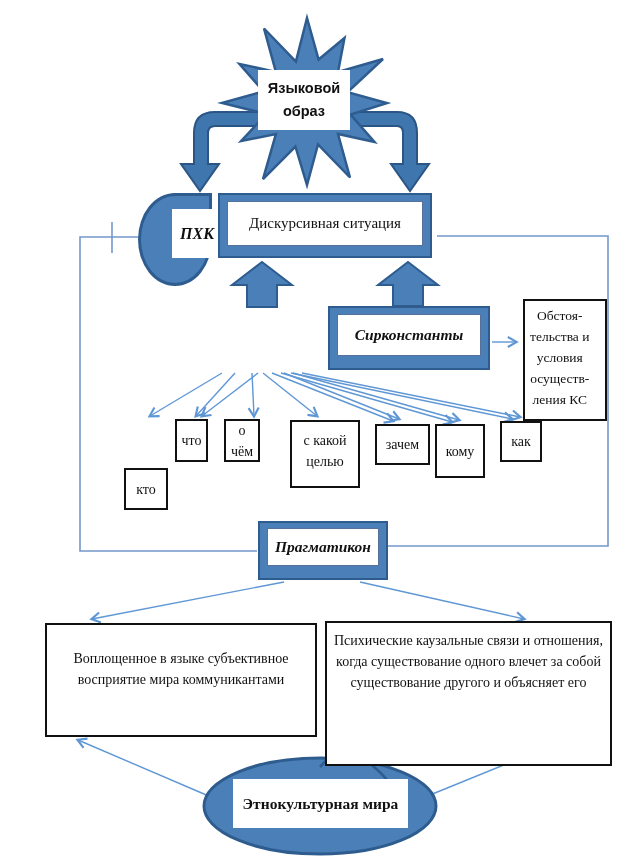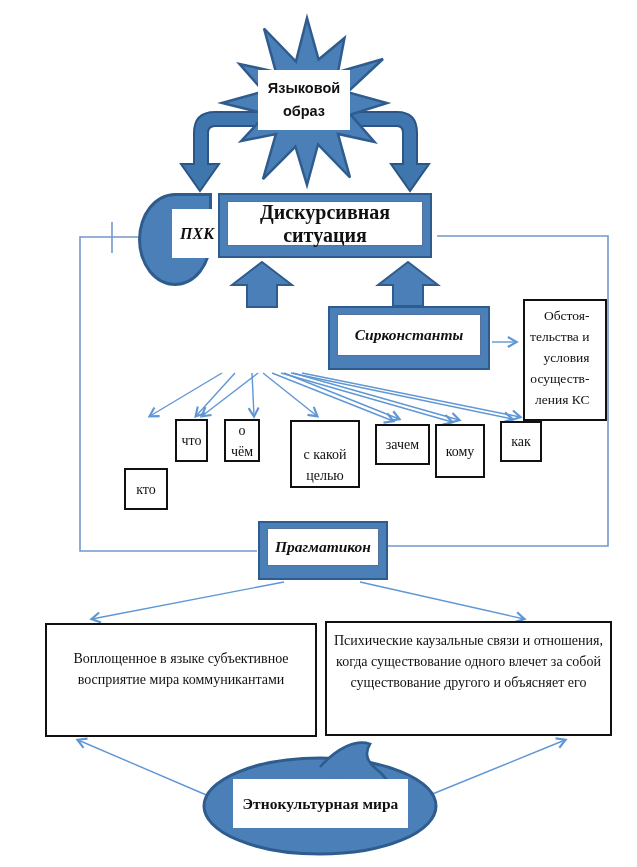--- a/index.html
+++ b/index.html
@@ -19,31 +19,31 @@
   .oval-label{font-weight:bold;font-size:15.5px;}
   
   .blue-frame{
     background:#4a7fb8;border:2px solid #2e5c8f;
   }
   .blue-frame .inner{
     position:absolute;left:7px;right:7px;top:5px;bottom:11px;
     background:#ffffff;border:1px solid #56719b;
     display:flex;align-items:center;justify-content:center;text-align:center;
   }
-  .frame-title{font-weight:bold;font-size:20px;}
+  .frame-title{font-weight:normal;font-size:15px;}
   .frame-italic{font-style:italic;font-size:15.5px;font-weight:600;}
   
   .black-box{
     background:#ffffff;border:2px solid #111;
     display:flex;align-items:center;justify-content:center;
     text-align:center;font-size:14px;line-height:1.5;
   }
-  .q-box{align-items:flex-end;padding-top:8px;}
+  .q-box{align-items:flex-start;padding-top:8px;}
   .circum-box{
-    align-items:flex-start;justify-content:flex-start;text-align:right;
+    align-items:flex-start;justify-content:flex-start;text-align:center;
     padding:5px 5px;font-size:13.5px;line-height:1.55;
   }
   .circum-box span{display:block;}
   .note-left{padding:0 2px 22px 2px;}
   .note-right{align-items:flex-start;padding:7px 2px 0 2px;}
   
   .teardrop{
     background:#4a7fb8;border:3px solid #2e5c8f;
     border-radius:50% 0 50% 50%;
   }
@@ -164,21 +164,21 @@
 
   <div class="abs blue-frame" style="left:258px;top:521px;width:130px;height:59px;">
     <div class="inner" style="top:5px;bottom:12px;">
       <span class="frame-italic">Прагматикон</span>
     </div>
   </div>
 
   <div class="abs black-box note-left" style="left:45px;top:623px;width:272px;height:114px;">
     <span>Воплощенное в языке субъективное восприятие мира коммуникантами</span>
   </div>
-  <div class="abs black-box note-right" style="left:325px;top:621px;width:287px;height:115px;">
+  <div class="abs black-box note-right" style="left:325px;top:621px;width:287px;height:145px;">
     <span>Психические каузальные связи и отношения, когда существование одного влечет за собой существование другого и объясняет его</span>
   </div>
 
   <div class="abs shape-label oval-label" style="left:233px;top:779px;width:175px;height:49px;">
     <span>Этнокультурная мира</span>
   </div>
 
 </div>
 
 </body></html>

